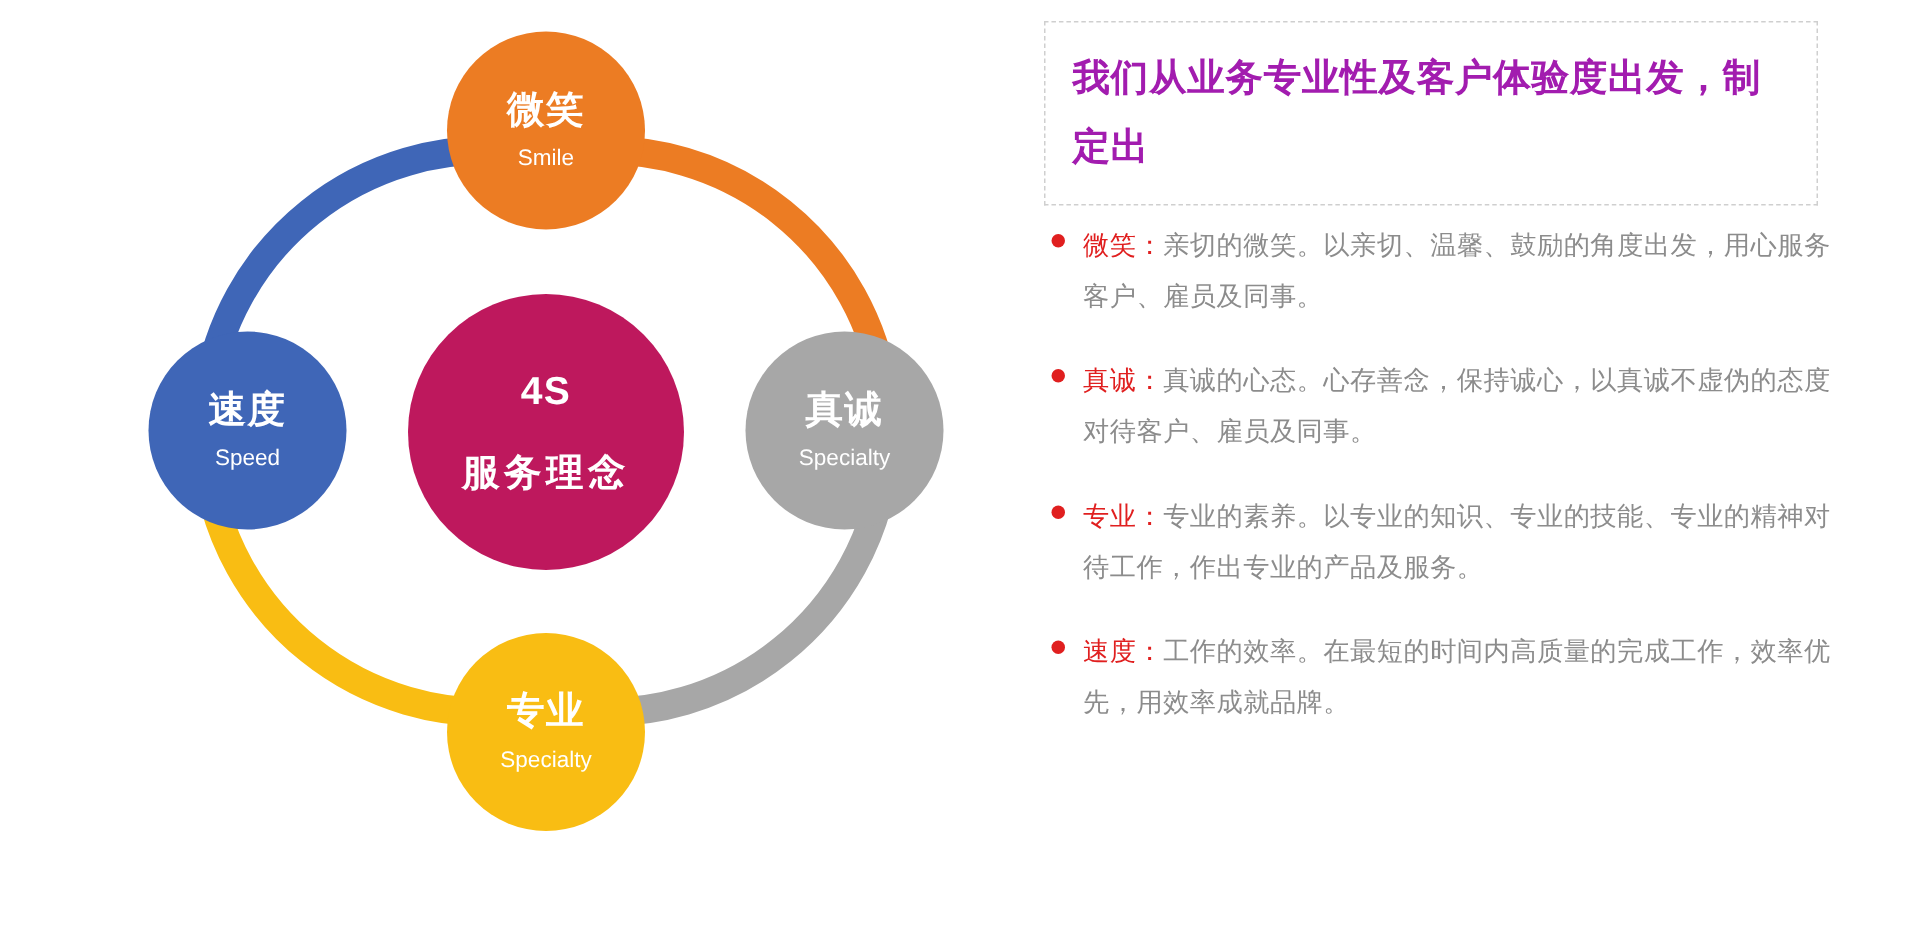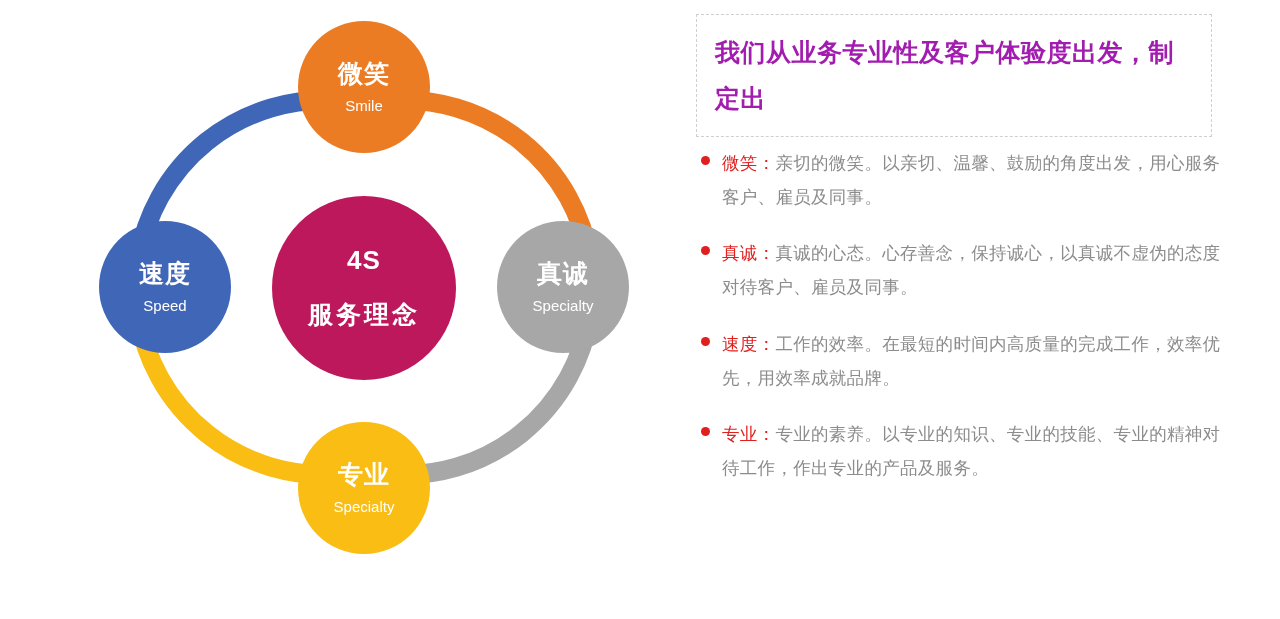--- a/index.html
+++ b/index.html
@@ -201,22 +201,22 @@
       <div class="bullet-body"><span class="bullet-term">微笑</span><span class="bullet-term">：</span><span>亲切的微笑。以亲切、温馨、鼓励的角度出发，用心服务客户、雇员及同事。</span></div>
     </div>
 
     <div class="bullet-item">
       <span class="bullet-dot"></span>
       <div class="bullet-body"><span class="bullet-term">真诚</span><span class="bullet-term">：</span><span>真诚的心态。心存善念，保持诚心，以真诚不虚伪的态度对待客户、雇员及同事。</span></div>
     </div>
 
     <div class="bullet-item">
       <span class="bullet-dot"></span>
+      <div class="bullet-body"><span class="bullet-term">专业</span><span class="bullet-term">：</span><span>专业的素养。以专业的知识、专业的技能、专业的精神对待工作，作出专业的产品及服务。</span></div>
+    </div>
+
+    <div class="bullet-item">
+      <span class="bullet-dot"></span>
       <div class="bullet-body"><span class="bullet-term">速度</span><span class="bullet-term">：</span><span>工作的效率。在最短的时间内高质量的完成工作，效率优先，用效率成就品牌。</span></div>
     </div>
 
-    <div class="bullet-item">
-      <span class="bullet-dot"></span>
-      <div class="bullet-body"><span class="bullet-term">专业</span><span class="bullet-term">：</span><span>专业的素养。以专业的知识、专业的技能、专业的精神对待工作，作出专业的产品及服务。</span></div>
-    </div>
-
   </div>
 </div>
 
 </body></html>

